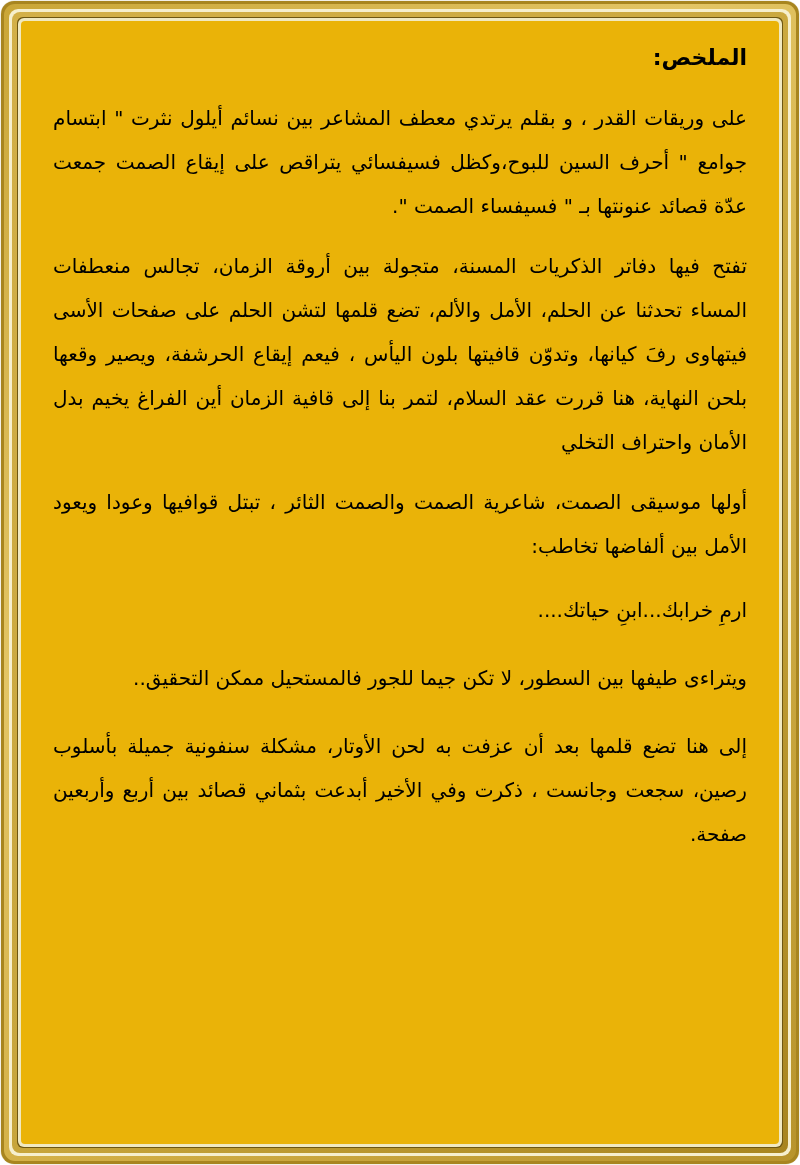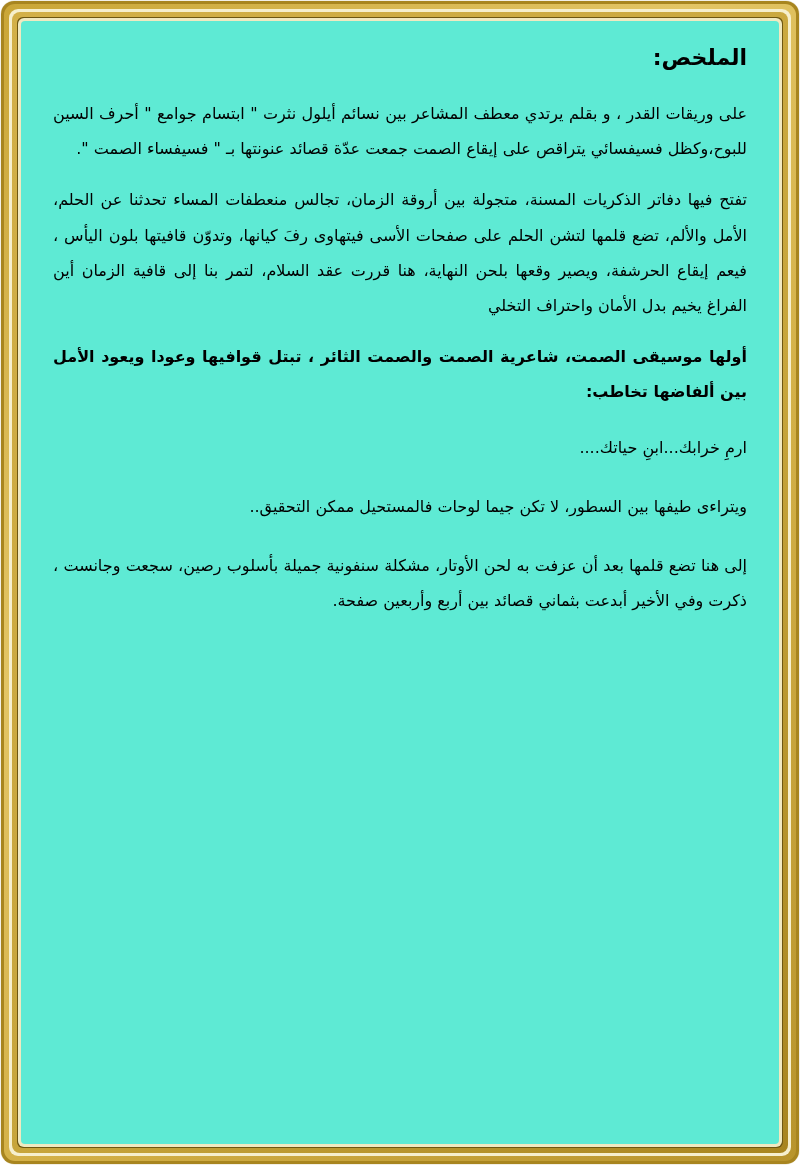--- a/index.html
+++ b/index.html
@@ -22,46 +22,46 @@
   .l2 { inset: 1px;  background: #a8851f; border-radius: 13px; }
   .l3 { inset: 4px;  background: linear-gradient(135deg, #caa637 0%, #e3c565 35%, #d4b148 60%, #b8942c 100%); border-radius: 11px; }
   .l4 { inset: 9px;  background: #f6efcd; border-radius: 9px; }
   .l5 { inset: 12px; background: linear-gradient(135deg, #d3b048 0%, #c7a53b 60%, #a8851f 100%); border-radius: 8px; }
   .l6 { inset: 17px; background: #6e5712; border-radius: 6px; }
   .l7 { inset: 18px; background: #f1e9c0; border-radius: 6px; }
 
   .content {
     position: absolute;
     inset: 21px;
-    background: #5eead4;
+    background: #eab308;
     border-radius: 4px;
     box-sizing: border-box;
     padding: 24px 32px 8px 32px;
     direction: rtl;
     overflow: hidden;
     color: #000000;
   }
   .content h1 {
     font-size: 22px;
     font-weight: bold;
     margin: 0 0 26px 0;
     text-align: right;
   }
   .content p {
-    font-size: 16px;
+    font-size: 20px;
     line-height: 2.2;
     margin: 0 0 14px 0;
   }
   .para  { text-align: justify; text-align-last: right; }
   .line  { text-align: right; }
   
   .b0  { margin-bottom: 16px !important; }
   .b1  { margin-bottom: 16px !important; }
   .b2  { margin-bottom: 8px  !important; }
-  .b3  { margin-bottom: 20px !important; font-weight: bold; }
+  .b3  { margin-bottom: 20px !important; }
   .b4  { margin-bottom: 24px !important; text-align: right; }
   .b5  { margin-bottom: 24px !important; }
   .b6  { margin-bottom: 14px !important; }
   .b7  { margin-bottom: 20px !important; }
   .b8  { margin-bottom: 26px !important; }
 </style>
 </head>
 <body>
 
 <div class="stage">
@@ -74,17 +74,17 @@
   <div class="layer l6"></div>
   <div class="layer l7"></div>
 
   <div class="content">
     <h1>الملخص:</h1>
 
     <p class="para b0">على وريقات القدر ، و بقلم يرتدي  معطف المشاعر بين نسائم أيلول نثرت " ابتسام جوامع " أحرف السين للبوح،وكظل فسيفسائي يتراقص على إيقاع الصمت جمعت عدّة قصائد عنونتها بـ " فسيفساء الصمت ".</p>
     <p class="para b1">تفتح  فيها دفاتر الذكريات المسنة، متجولة بين أروقة الزمان، تجالس منعطفات المساء تحدثنا عن الحلم، الأمل والألم، تضع قلمها لتشن الحلم على صفحات الأسى فيتهاوى رفَ كيانها، وتدوّن قافيتها بلون اليأس ، فيعم إيقاع الحرشفة، ويصير وقعها بلحن النهاية، هنا قررت عقد السلام، لتمر بنا إلى قافية الزمان أين الفراغ يخيم  بدل الأمان واحتراف التخلي</p>
     <p class="para b3">أولها  موسيقى الصمت، شاعرية الصمت والصمت الثائر ، تبتل قوافيها وعودا ويعود الأمل بين ألفاضها  تخاطب:</p>
     <p class="line b4">ارمِ خرابك...ابنِ حياتك....</p>
-    <p class="line b5">ويتراءى طيفها بين السطور، لا تكن جيما لوحات فالمستحيل ممكن التحقيق..</p>
+    <p class="line b5">ويتراءى طيفها بين السطور، لا تكن جيما للجور فالمستحيل ممكن التحقيق..</p>
     <p class="para b7">إلى هنا تضع قلمها بعد أن عزفت به لحن الأوتار، مشكلة  سنفونية  جميلة بأسلوب رصين، سجعت وجانست ، ذكرت وفي الأخير أبدعت بثماني قصائد بين أربع وأربعين  صفحة.</p>
 
   </div>
 </div>
 
 </body></html>

